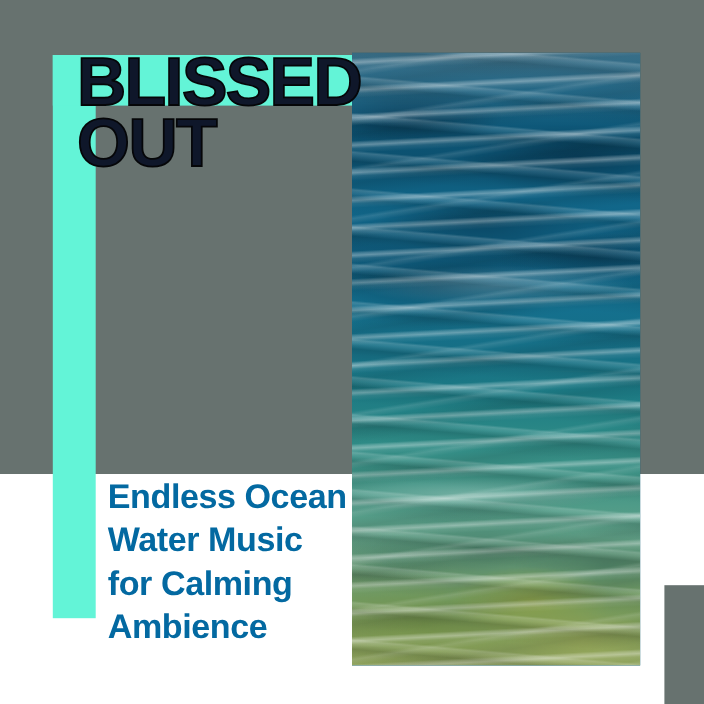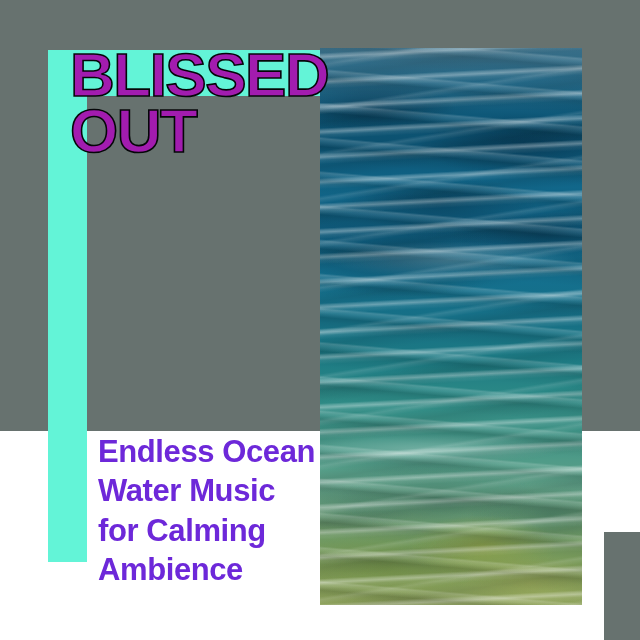--- a/index.html
+++ b/index.html
@@ -156,36 +156,36 @@
       linear-gradient(to bottom, rgba(255,255,255,0.18) 0%, rgba(255,255,255,0.00) 12%),
       radial-gradient(ellipse 180px 26px at 50% 38%, rgba(255,255,255,0.20), rgba(255,255,255,0) 70%),
       radial-gradient(ellipse 200px 22px at 40% 72%, rgba(255,255,255,0.22), rgba(255,255,255,0) 70%);
   }
 
   
   .title {
     position: absolute;
     left: 70px; top: 47px;
     width: 260px;
-    color: #a21caf;
+    color: #0f172a;
     font-family: "Liberation Sans", sans-serif;
     font-weight: 700;
     font-size: 62px;
     line-height: 0.90;
     letter-spacing: -1.5px;
     white-space: pre;
     -webkit-text-stroke: 1.6px #050608;
   }
 
   
   .subtitle {
     position: absolute;
     left: 98px; top: 432px;
     width: 228px;
-    color: #6d28d9;
+    color: #0369a1;
     font-family: "Liberation Sans", sans-serif;
     font-weight: 700;
     font-size: 31px;
     line-height: 1.27;
     letter-spacing: -0.4px;
     white-space: pre-line;
   }
 </style>
 </head>
 <body>

